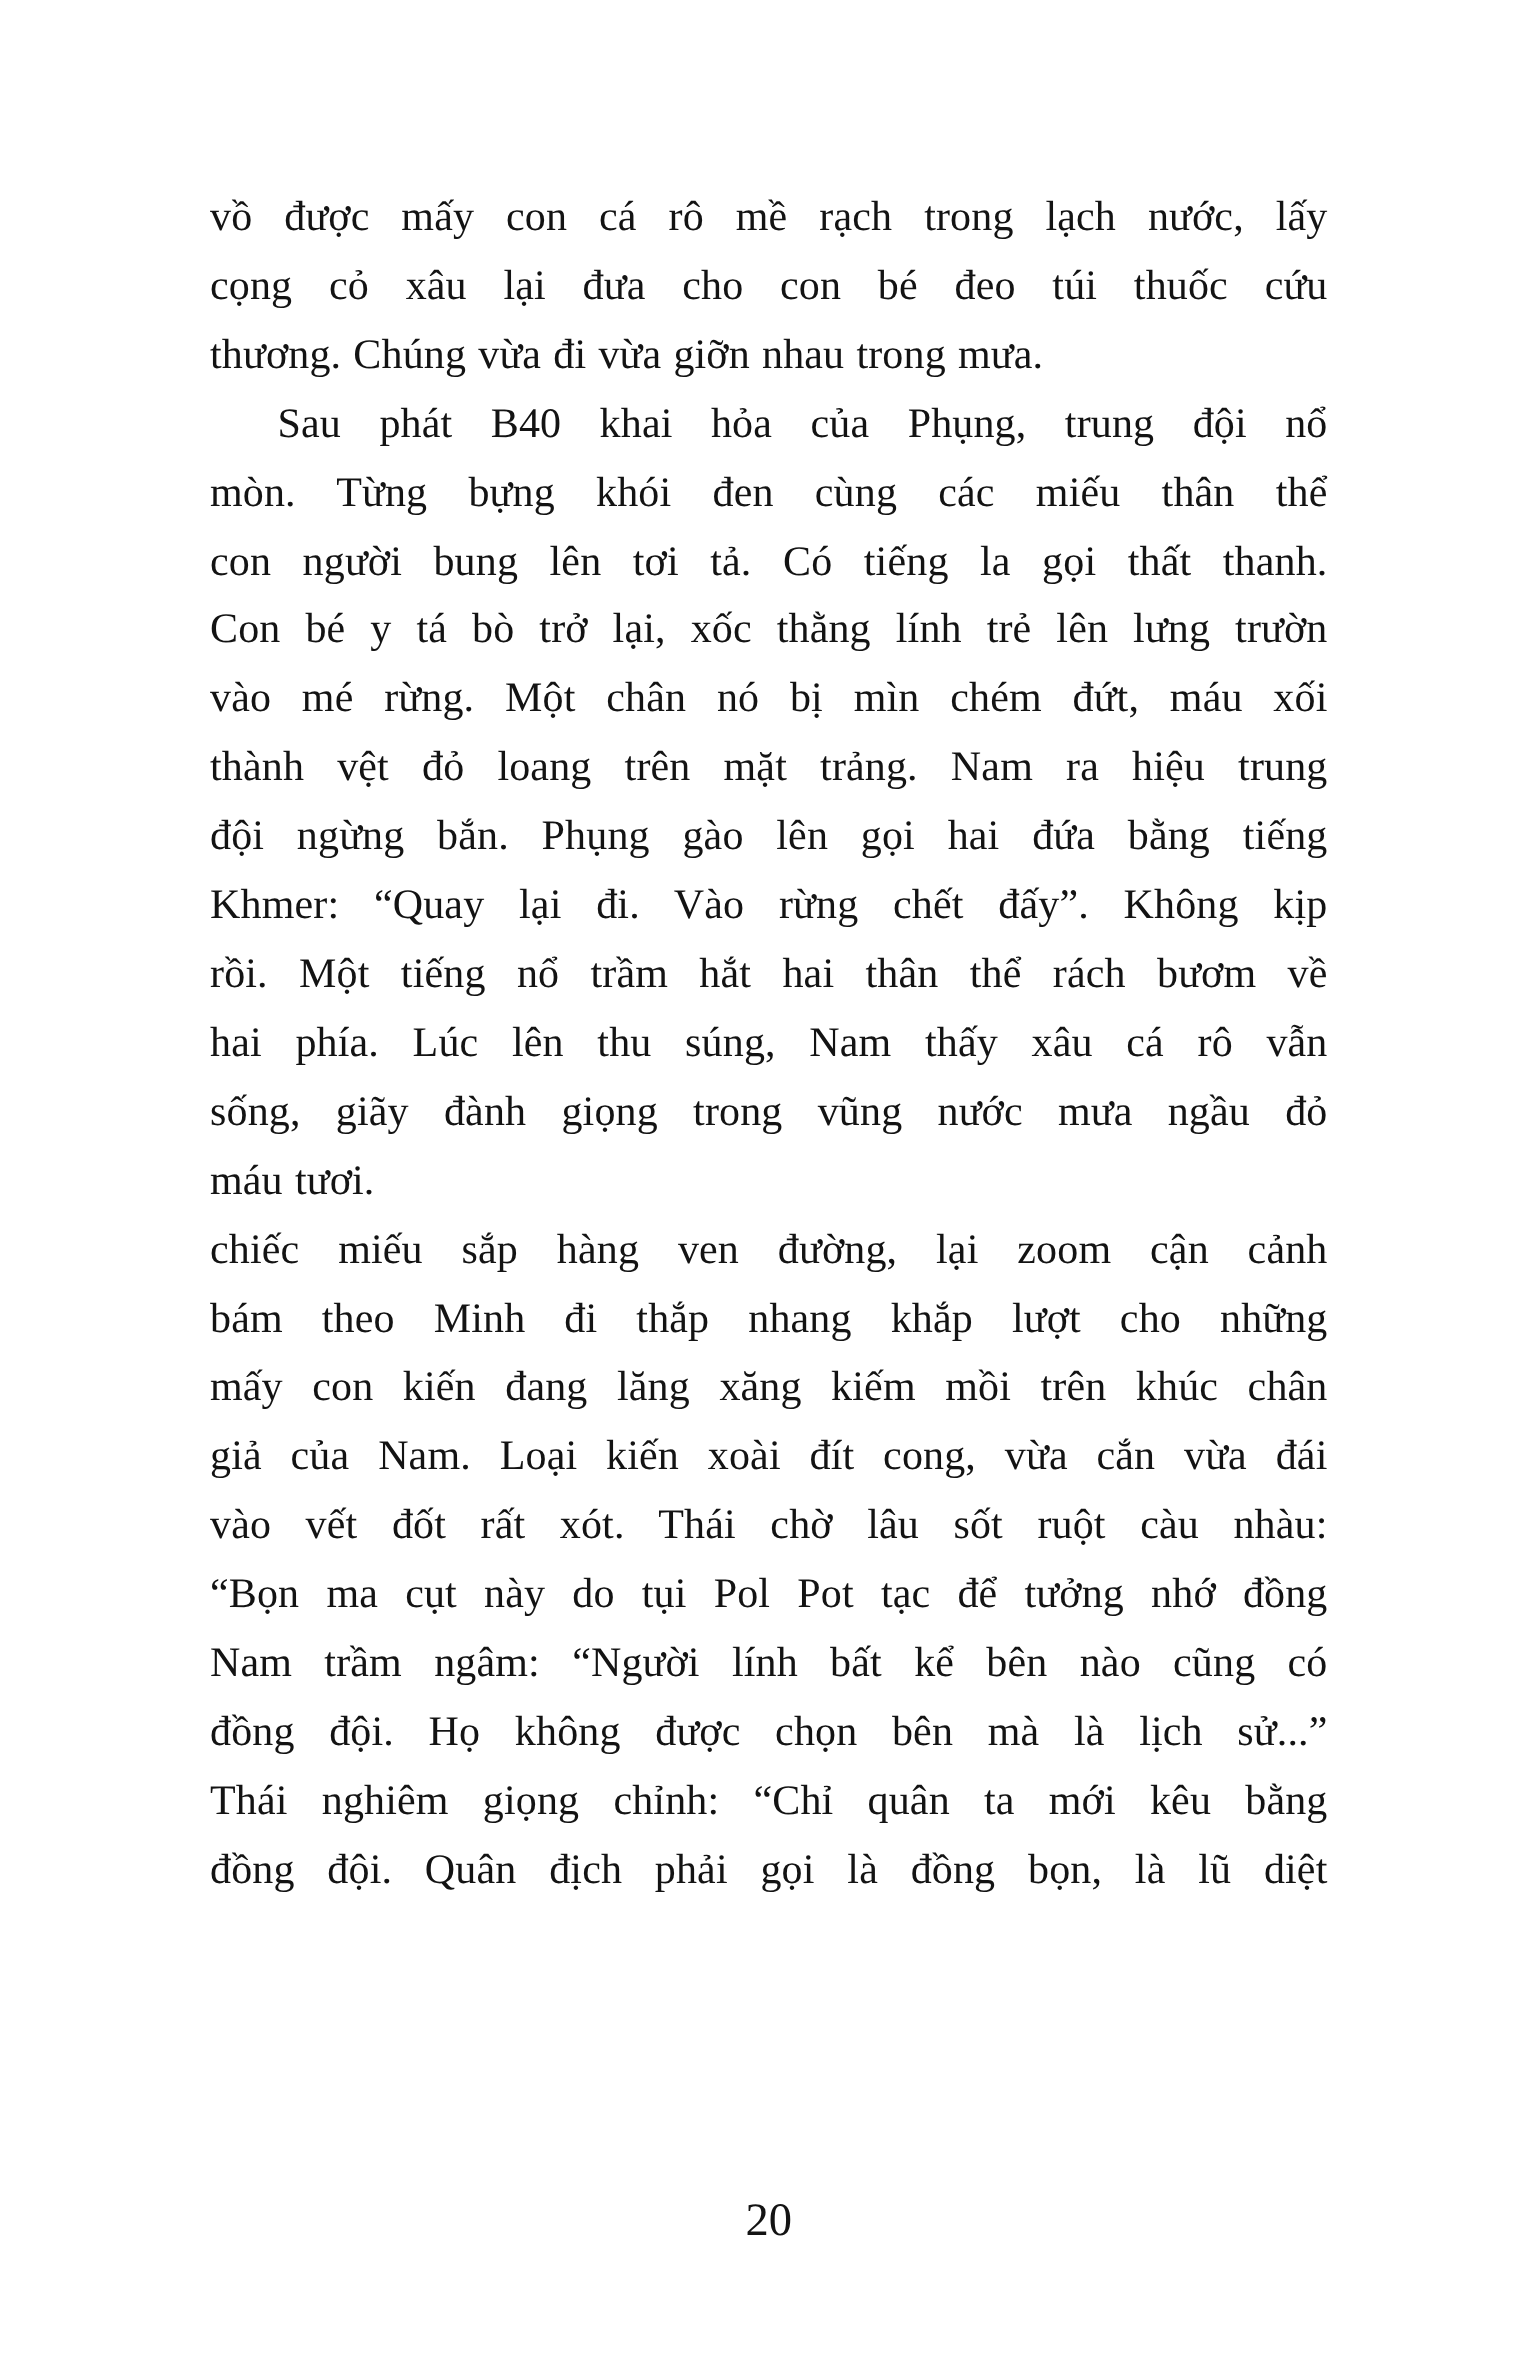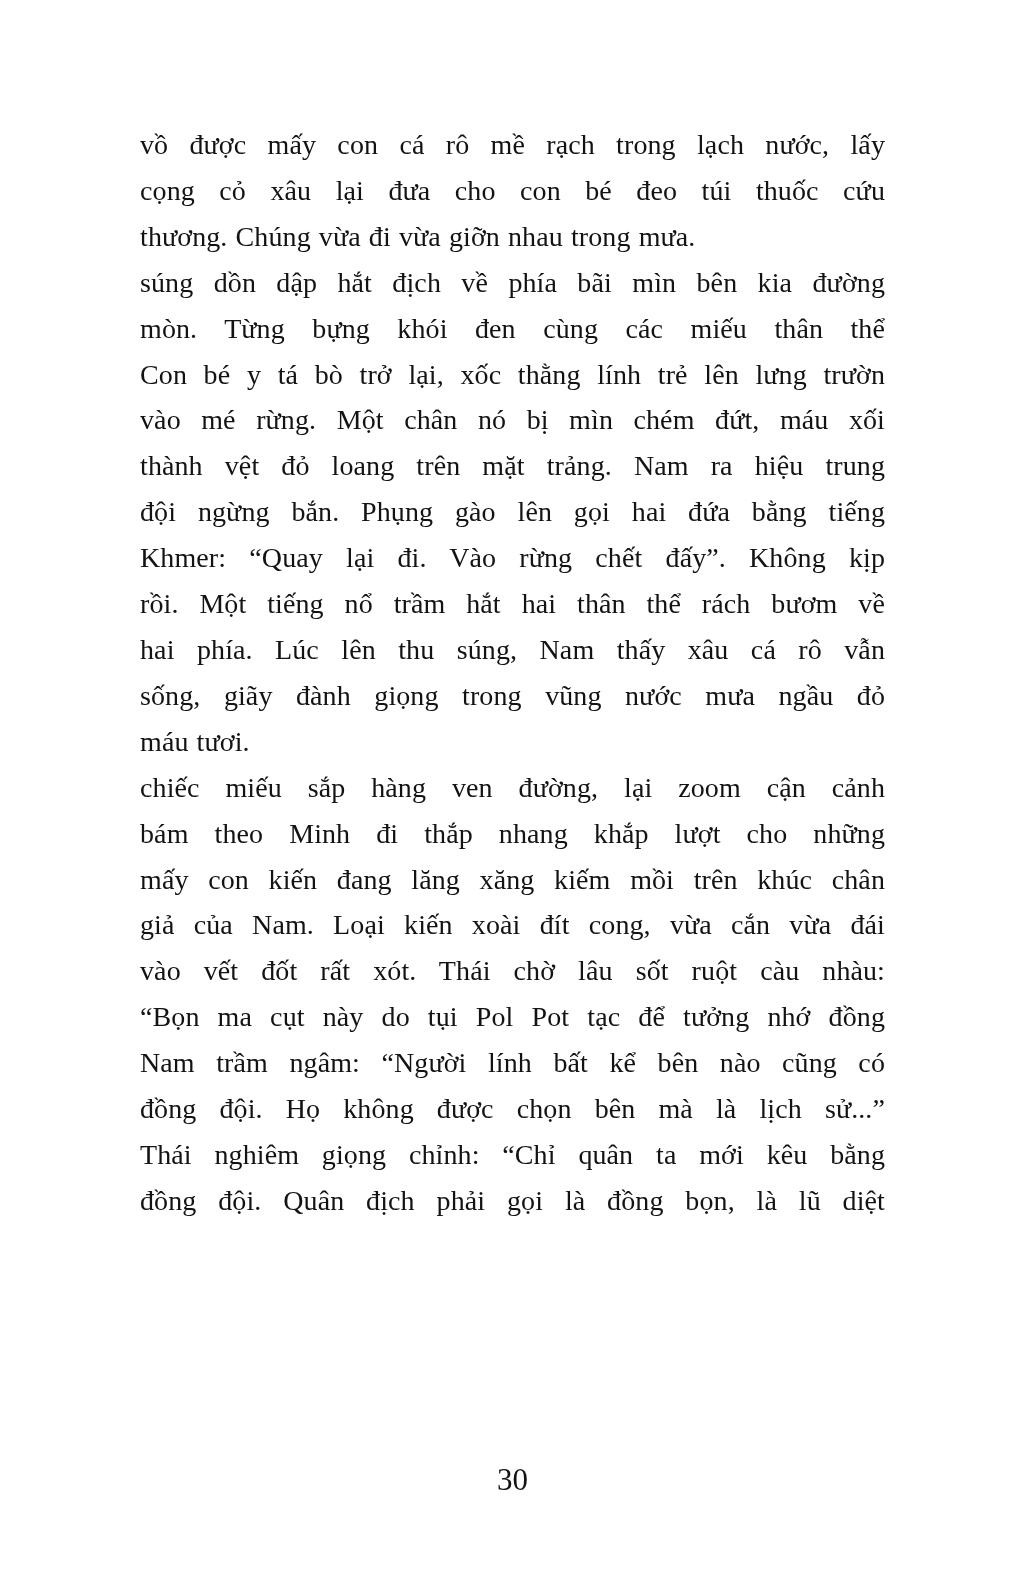--- a/index.html
+++ b/index.html
@@ -50,36 +50,37 @@
   }
 </style>
 </head>
 <body style="background: rgb(255, 255, 255); color: rgb(19, 19, 19);">
 
 <div class="page">
   <main class="text-block" id="text-block">
       <div class="line">vồ được mấy con cá rô mề rạch trong lạch nước, lấy</div>
       <div class="line">cọng cỏ xâu lại đưa cho con bé đeo túi thuốc cứu</div>
       <div class="line para-end">thương. Chúng vừa đi vừa giỡn nhau trong mưa.</div>
-      <div class="line">súng dồn dập hắt địch về phía bãi mìn bên kia đường</div>
+      <div class="line indent">Sau phát B40 khai hỏa của Phụng, trung đội nổ</div>
       <div class="line">mòn. Từng bựng khói đen cùng các miếu thân thể</div>
+      <div class="line">con người bung lên tơi tả. Có tiếng la gọi thất thanh.</div>
       <div class="line">Con bé y tá bò trở lại, xốc thằng lính trẻ lên lưng trườn</div>
       <div class="line">vào mé rừng. Một chân nó bị mìn chém đứt, máu xối</div>
       <div class="line">thành vệt đỏ loang trên mặt trảng. Nam ra hiệu trung</div>
       <div class="line">đội ngừng bắn. Phụng gào lên gọi hai đứa bằng tiếng</div>
       <div class="line">Khmer: “Quay lại đi. Vào rừng chết đấy”. Không kịp</div>
       <div class="line">rồi. Một tiếng nổ trầm hắt hai thân thể rách bươm về</div>
       <div class="line">hai phía. Lúc lên thu súng, Nam thấy xâu cá rô vẫn</div>
       <div class="line">sống, giãy đành giọng trong vũng nước mưa ngầu đỏ</div>
       <div class="line para-end">máu tươi.</div>
       <div class="line">chiếc miếu sắp hàng ven đường, lại zoom cận cảnh</div>
       <div class="line">bám theo Minh đi thắp nhang khắp lượt cho những</div>
       <div class="line">mấy con kiến đang lăng xăng kiếm mồi trên khúc chân</div>
       <div class="line">giả của Nam. Loại kiến xoài đít cong, vừa cắn vừa đái</div>
       <div class="line">vào vết đốt rất xót. Thái chờ lâu sốt ruột càu nhàu:</div>
       <div class="line">“Bọn ma cụt này do tụi Pol Pot tạc để tưởng nhớ đồng</div>
       <div class="line">Nam trầm ngâm: “Người lính bất kể bên nào cũng có</div>
       <div class="line">đồng đội. Họ không được chọn bên mà là lịch sử...”</div>
       <div class="line">Thái nghiêm giọng chỉnh: “Chỉ quân ta mới kêu bằng</div>
       <div class="line">đồng đội. Quân địch phải gọi là đồng bọn, là lũ diệt</div>
     </main>
-  <div class="page-number">30</div>
+  <div class="page-number">20</div>
 </div>
 
 </body></html>

